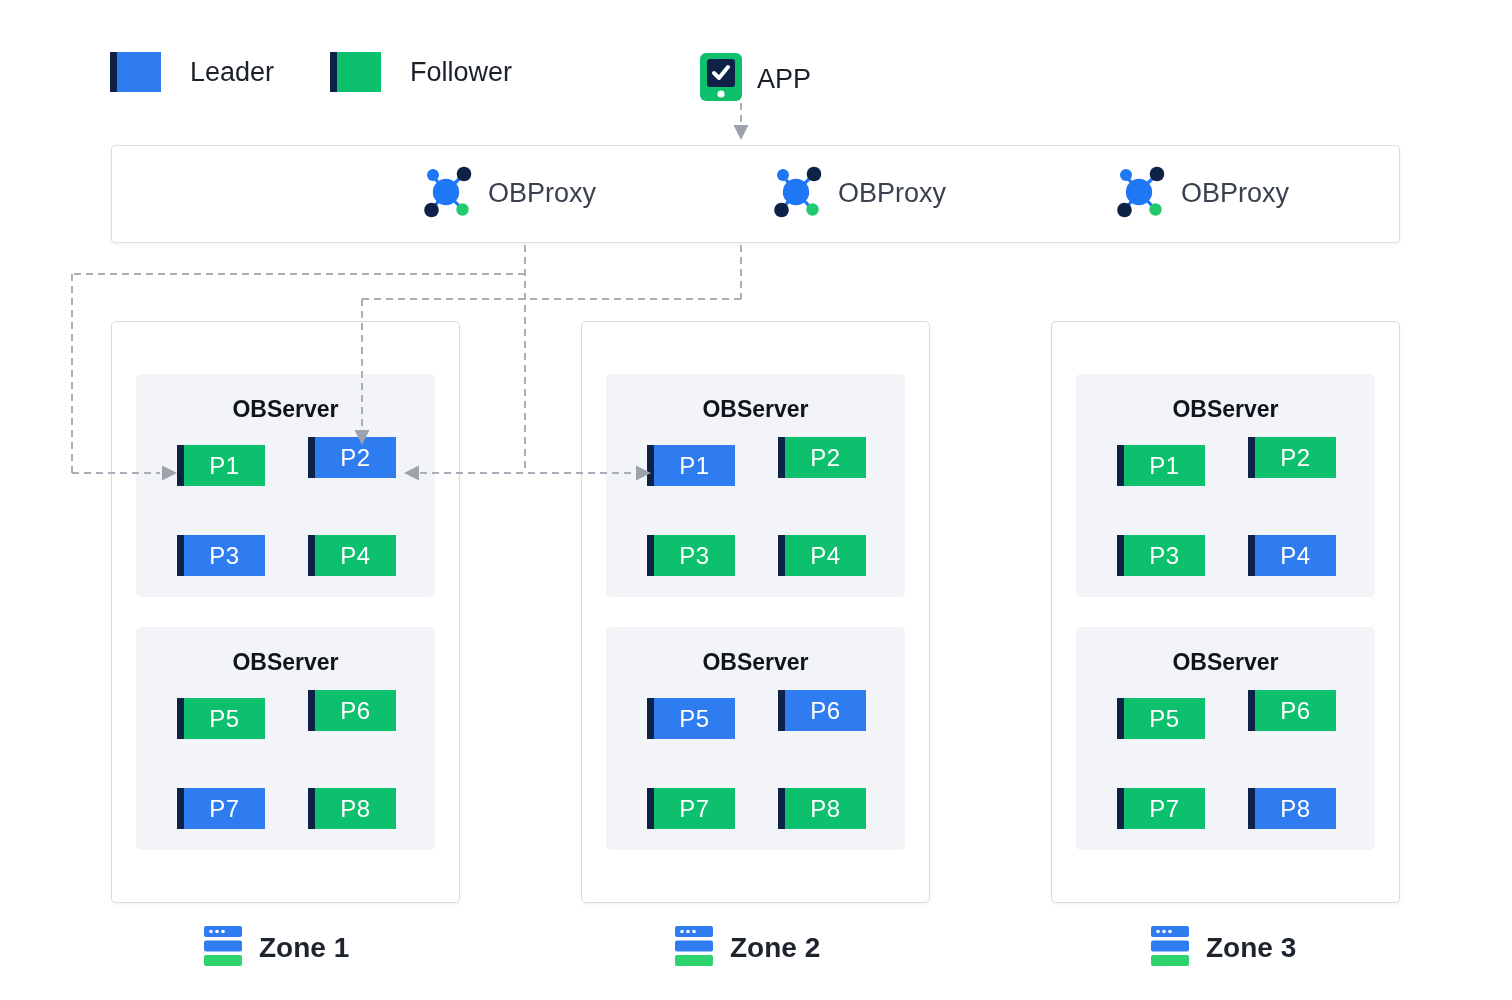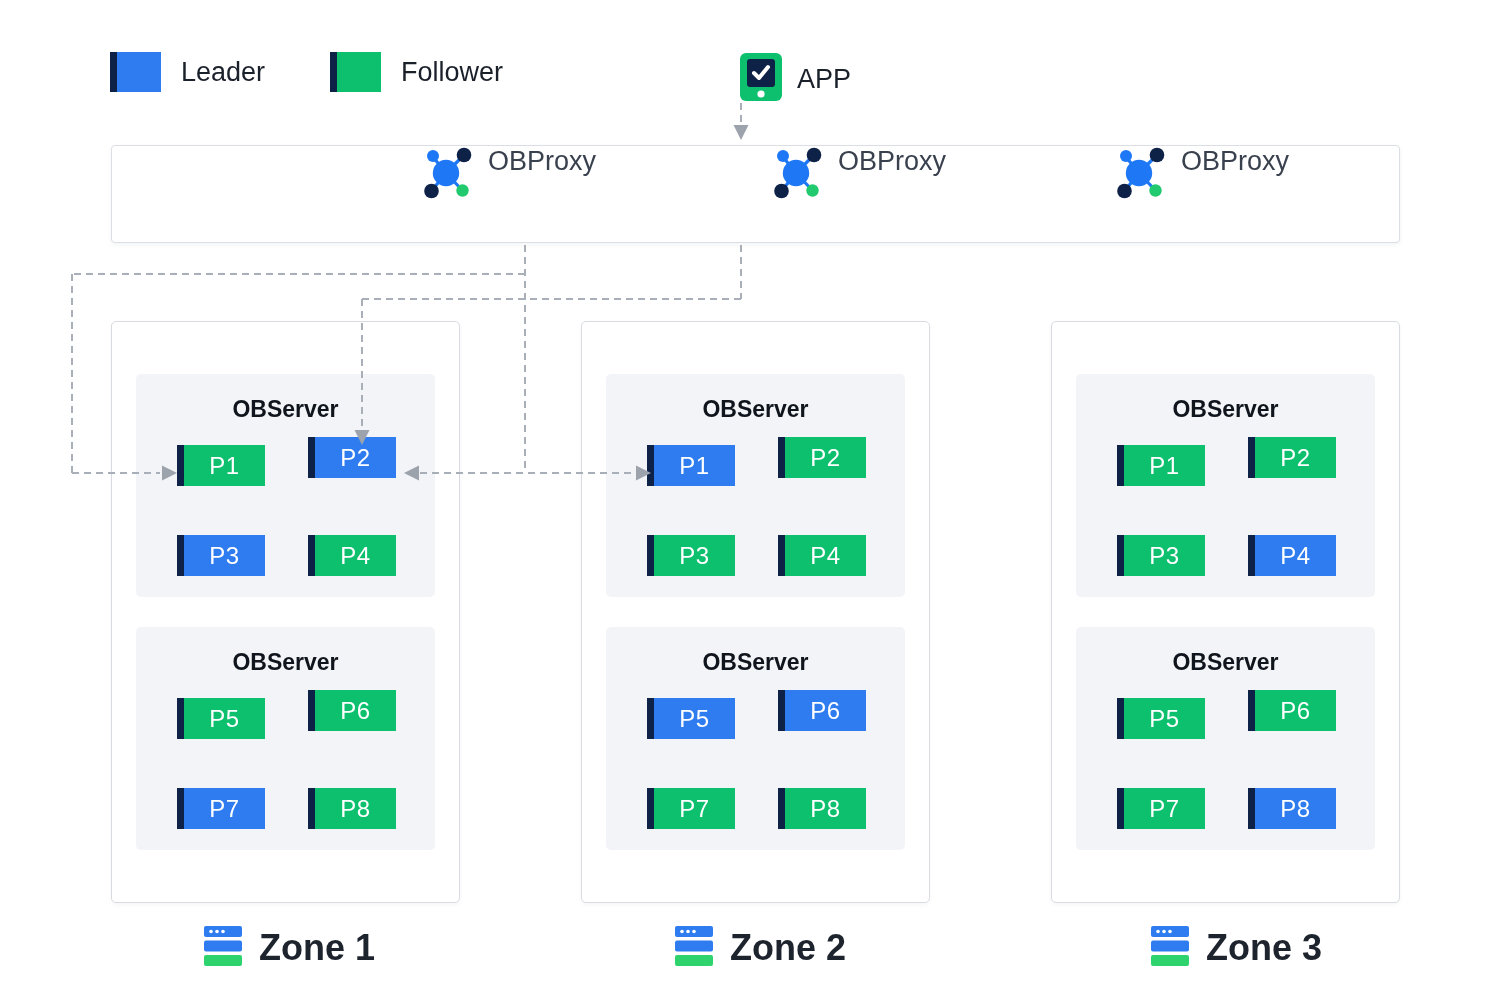--- a/index.html
+++ b/index.html
@@ -1,36 +1,36 @@
 <!DOCTYPE html>
 <html><head>
 <meta charset="utf-8">
 <style>
   html,body{margin:0;padding:0;background:#ffffff;}
   .canvas{position:relative;width:1512px;height:1000px;background:#ffffff;
           font-family:"Liberation Sans",sans-serif;overflow:hidden;}
 
   
-  .legend-item{position:absolute;top:52px;display:flex;align-items:center;gap:20px;}
+  .legend-item{position:absolute;top:52px;display:flex;align-items:center;gap:29px;}
   .legend-item.leader{left:110px;}
   .legend-item.follower{left:330px;align-items:center;}
   .swatch{width:44px;height:40px;border-left:7px solid #0E2147;display:inline-block;}
   .swatch.sw-leader{background:#2E7CF0;}
   .swatch.sw-follower{background:#0CC06E;}
   .legend-label{font-size:27px;font-weight:500;color:#1B212B;}
 
   
-  .app-node{position:absolute;left:700px;top:53px;display:flex;align-items:center;gap:15px;margin-left:40px;}
+  .app-node{position:absolute;left:700px;top:53px;display:flex;align-items:center;gap:15px;}
   .app-label{font-size:27px;font-weight:500;color:#1B212B;}
 
   
   .proxy-box{position:absolute;left:111px;top:145px;width:1289px;height:98px;
              background:#fff;border:1.5px solid #DBDFE5;border-radius:4px;
              box-shadow:0 2px 4px rgba(20,30,50,.05);box-sizing:border-box;}
-  .proxy-item{position:absolute;top:0;height:95px;display:flex;gap:14px;}
+  .proxy-item{position:absolute;top:0;height:95px;display:flex;align-items:center;gap:14px;}
   .proxy-item.p1{left:312px;}
   .proxy-item.p2{left:662px;}
   .proxy-item.p3{left:1005px;}
   .proxy-label{font-size:27px;font-weight:400;color:#3A414E;}
 
   
   .zone{position:absolute;top:321px;width:349px;height:582px;background:#fff;
         border:1.5px solid #D8DCE2;border-radius:5px;box-sizing:border-box;
         box-shadow:0 2px 4px rgba(20,30,50,.04);}
   .zone.z1{left:111px;} .zone.z2{left:581px;} .zone.z3{left:1051px;}
@@ -42,21 +42,21 @@
              display:flex;align-items:center;justify-content:center;
              color:#fff;font-size:24px;font-weight:400;letter-spacing:.5px;}
   .partition[data-role="leader"]{background:#2E7CF0;}
   .partition[data-role="follower"]{background:#0CC06E;}
   .slot-a{left:41px;top:71px;} .slot-b{left:172px;top:63px;}
   .slot-c{left:41px;top:161px;} .slot-d{left:172px;top:161px;}
 
   
   .zone-label{position:absolute;top:926px;display:flex;align-items:center;gap:17px;}
   .zone-label.z1{left:204px;} .zone-label.z2{left:675px;} .zone-label.z3{left:1151px;align-items:center;}
-  .zone-name{font-size:36px;font-weight:700;color:#1E242D;}
+  .zone-name{font-size:28px;font-weight:700;color:#1E242D;}
 
   
   .connectors{position:absolute;left:0;top:0;pointer-events:none;z-index:10;}
   .dash{stroke:#A9AFB8;stroke-width:2;fill:none;stroke-dasharray:7 5;}
   .ahead{fill:#9CA3AD;stroke:none;}
 </style>
 </head>
 <body>
 
 <div class="canvas">

